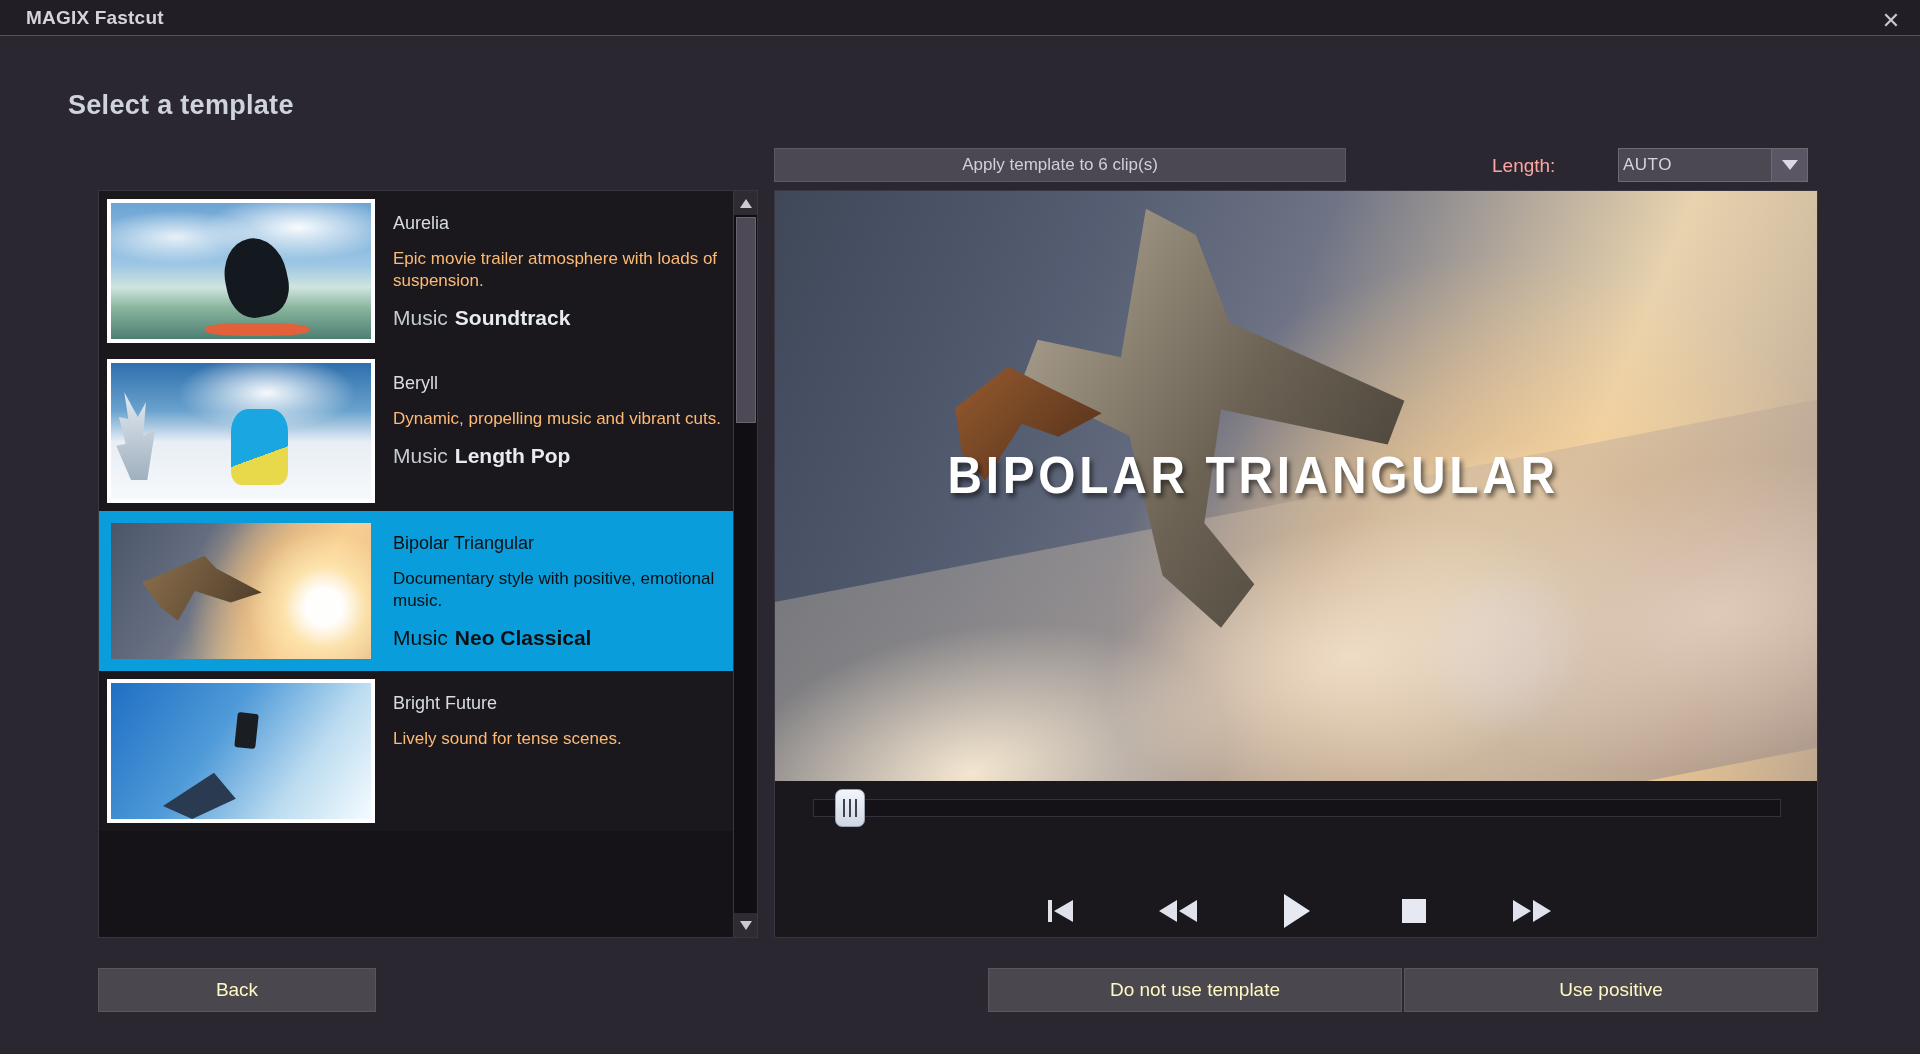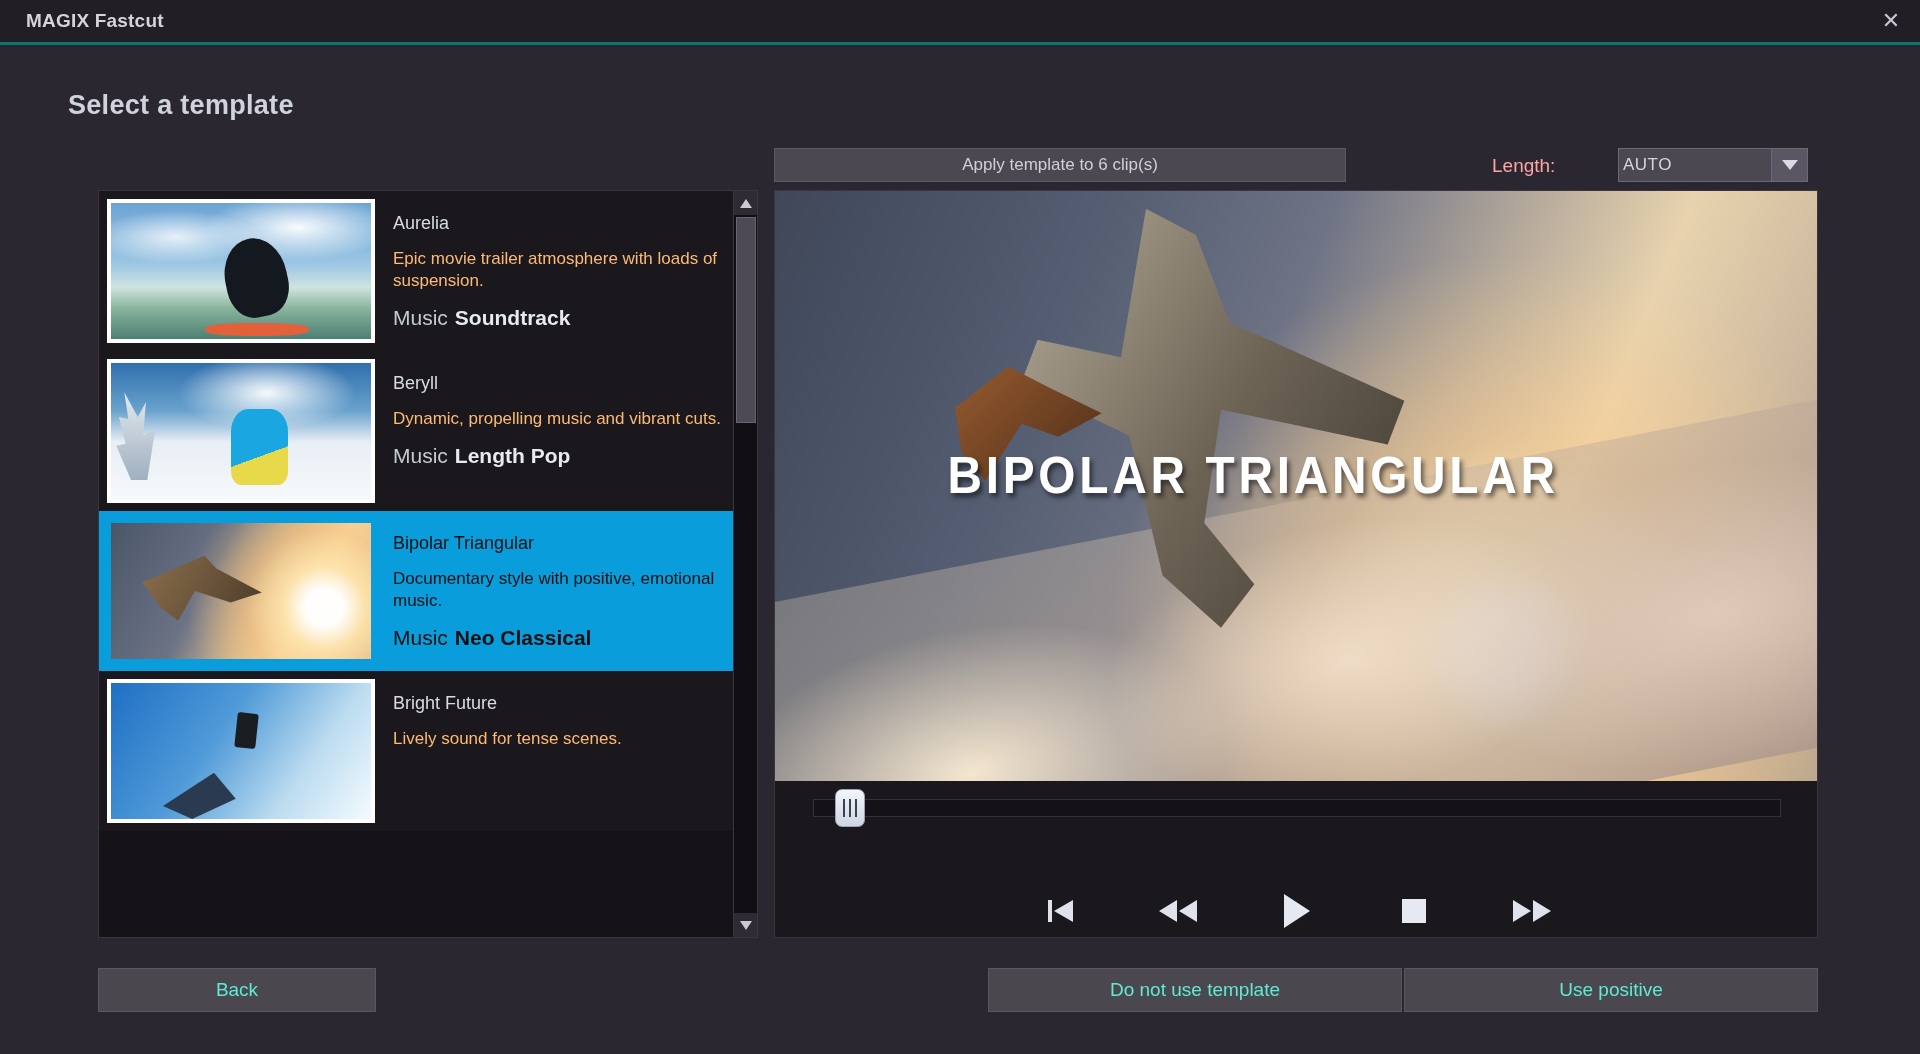--- a/index.html
+++ b/index.html
@@ -5,23 +5,23 @@
   * { box-sizing: border-box; margin: 0; padding: 0; }
   html, body {
     width: 1920px; height: 1054px;
     background: #2b2730;
     font-family: "Liberation Sans", sans-serif;
     overflow: hidden;
   }
 
   
   .titlebar {
-    position: absolute; left: 0; top: 0; width: 1920px; height: 45px;
+    position: absolute; left: 0; top: 0; width: 1920px; height: 36px;
     background: #211e25;
-    border-bottom: 3px solid #0f766e;
+    border-bottom: 1px solid #0f766e;
     display: flex; align-items: center;
   }
   .app-title {
     margin-left: 26px;
     font-size: 19px; font-weight: bold; color: #d6d3da;
     letter-spacing: .2px;
   }
   .close-btn {
     position: absolute; right: 12px; top: 6px;
     width: 34px; height: 30px;
@@ -273,21 +273,21 @@
   .tbtn {
     width: 56px; height: 56px; cursor: pointer;
     display: flex; align-items: center; justify-content: center;
     color: #dfe2ec;
   }
 
   
   .btn {
     position: absolute; height: 44px;
     background: #4b474f; border: 1px solid #5a5660;
-    color: #5eead4; font-size: 19px;
+    color: #fef9c3; font-size: 19px;
     display: flex; align-items: center; justify-content: center;
     cursor: pointer;
   }
   .btn-back  { left: 98px;  top: 968px; width: 278px; }
   .btn-nouse { left: 988px; top: 968px; width: 414px; }
   .btn-use   { left: 1404px; top: 968px; width: 414px; }
 </style>
 </head>
 <body>
 

